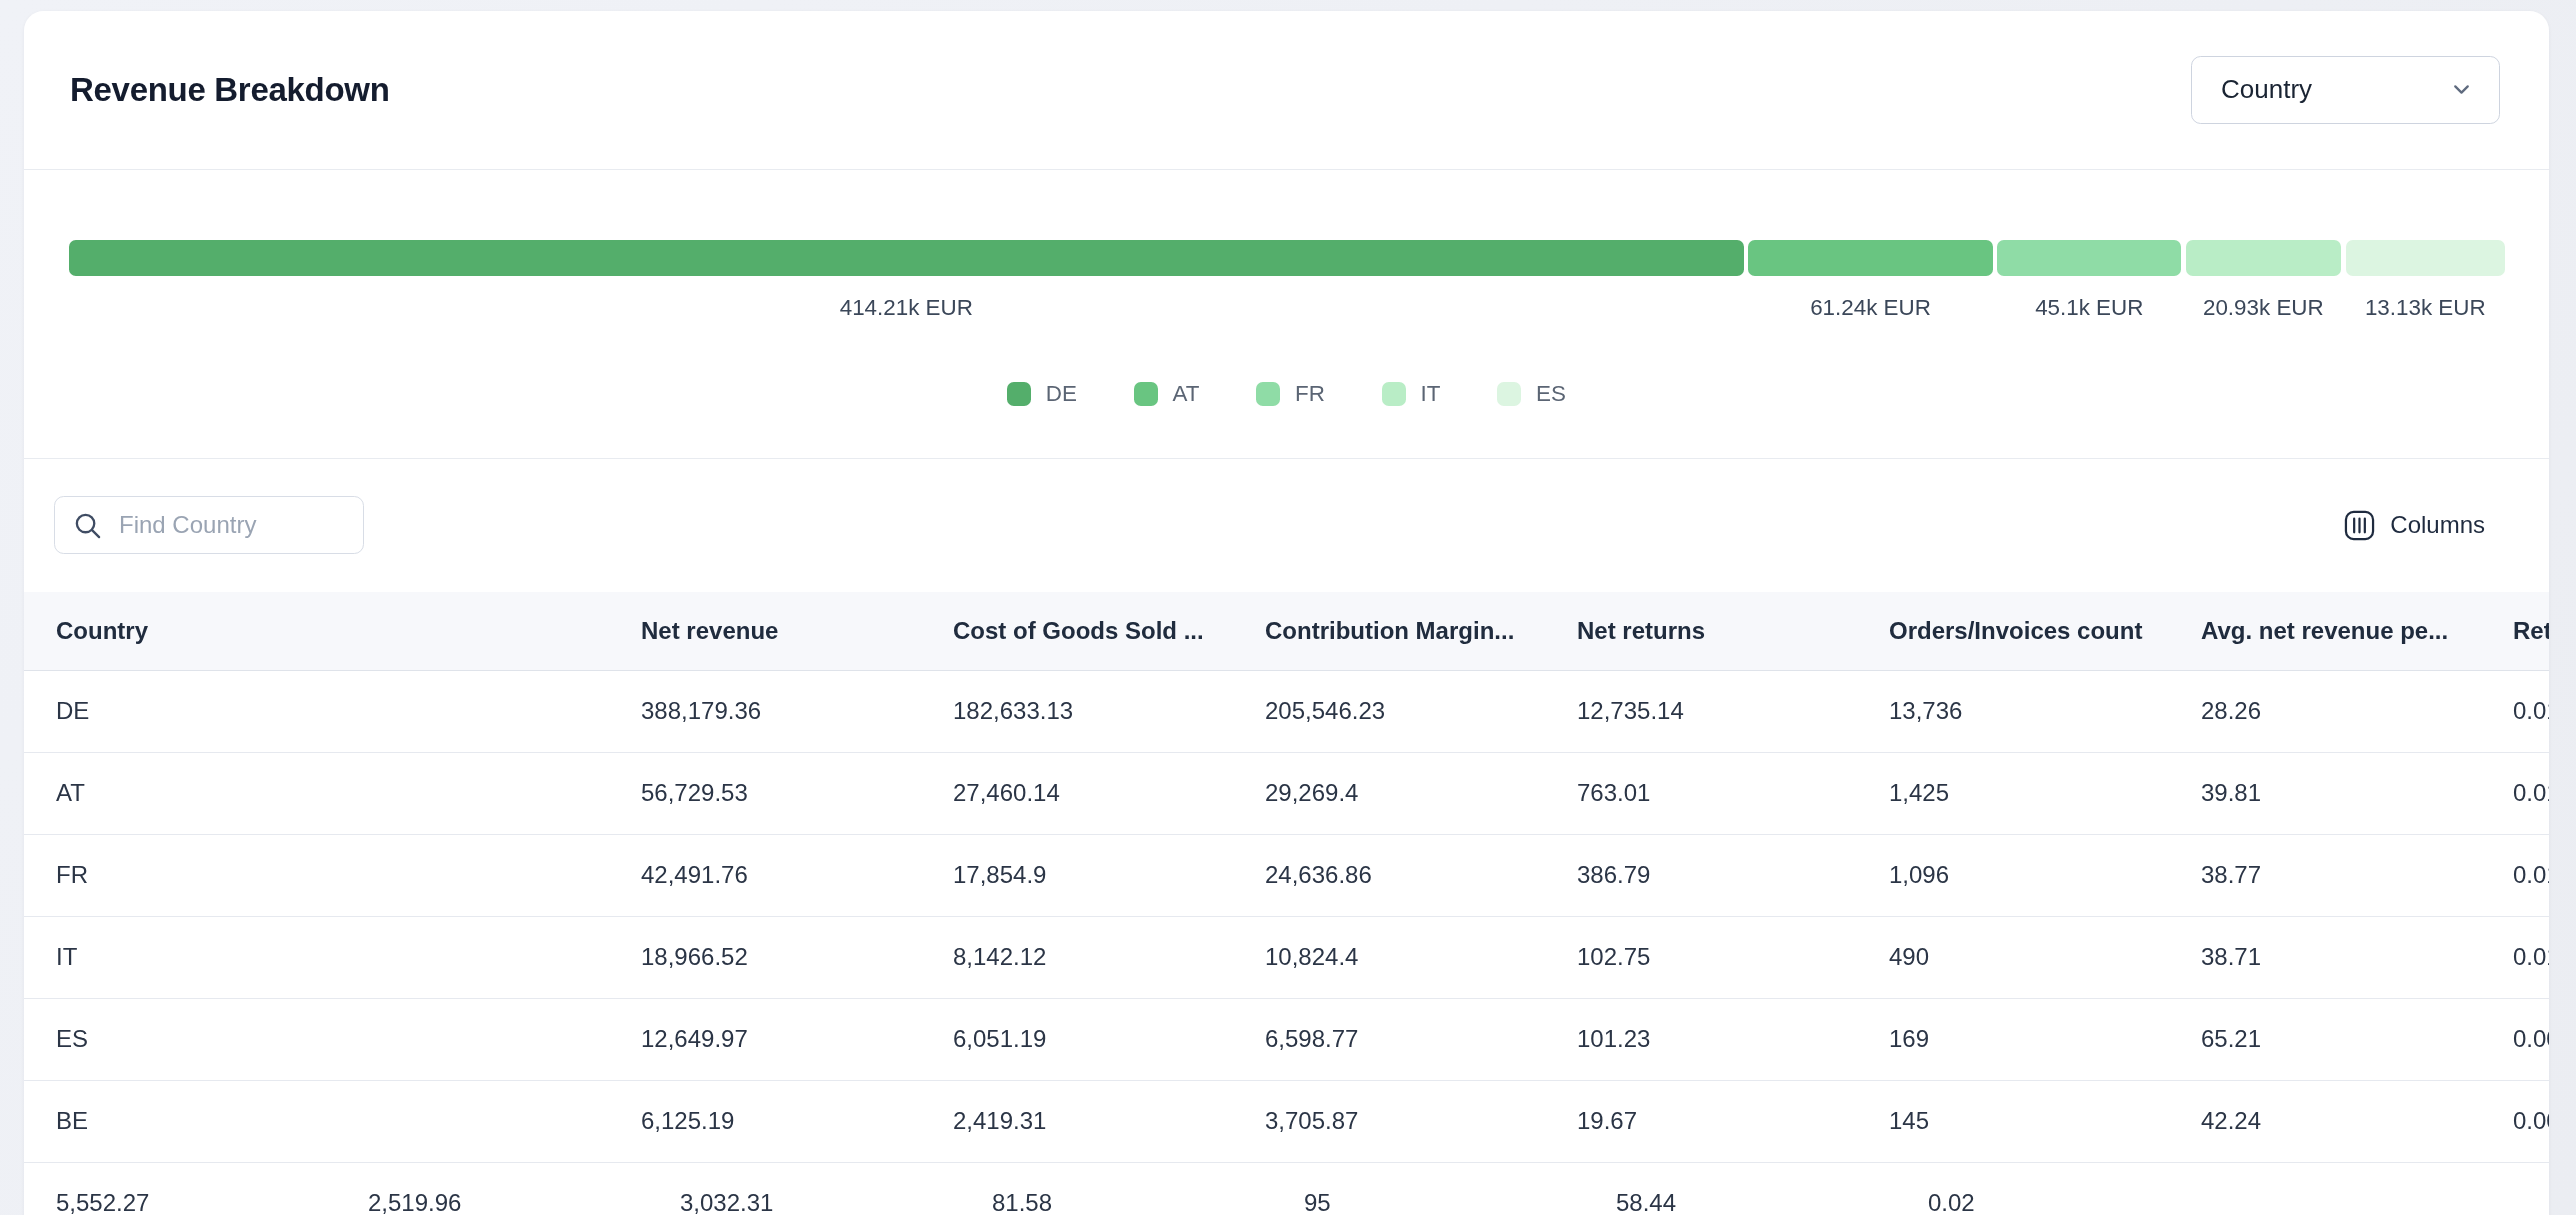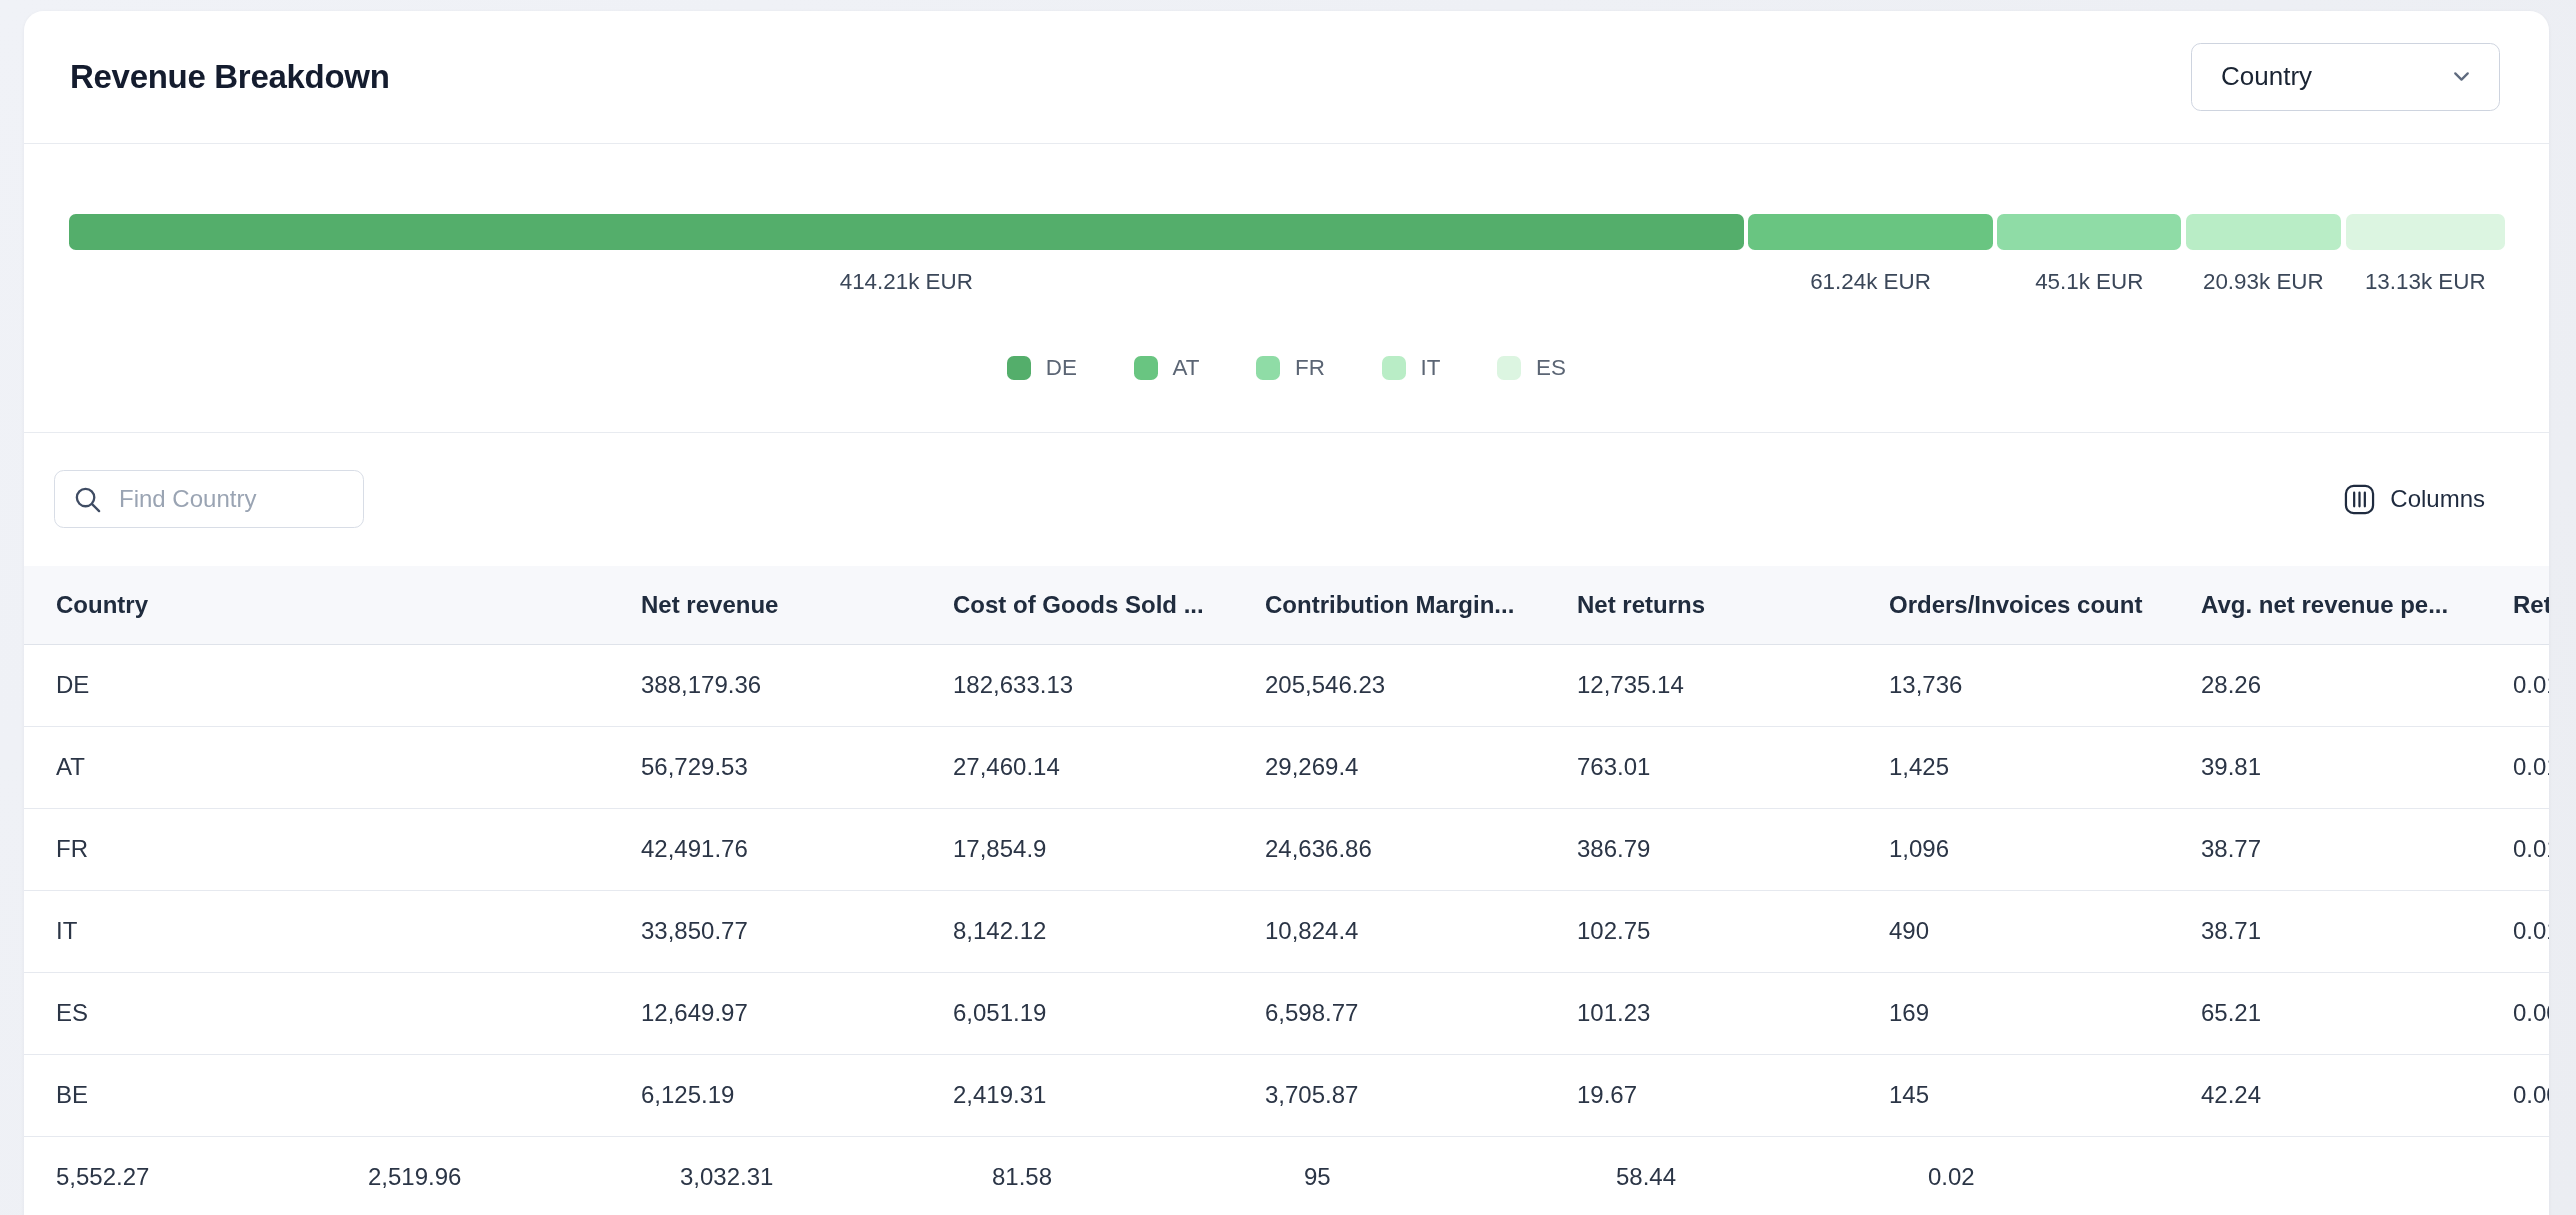--- a/index.html
+++ b/index.html
@@ -13,21 +13,21 @@
     position: absolute;
     left: 24px; top: 10.7px;
     width: 2525px; height: 1267px;
     background: #ffffff;
     border-radius: 19.5px 19.5px 0 0;
     box-shadow: 0 1px 3.9px rgba(20,30,50,0.06);
     overflow: hidden;
   }
   
   .card-header {
-    height: 133px;
+    height: 159px;
     display: flex;
     align-items: center;
     justify-content: space-between;
     padding: 0 49px 0 46px;
     border-bottom: 1.9px solid #e8ebf0;
   }
   .page-title {
     font-size: 33px;
     font-weight: 700;
     color: #141c2e;
@@ -276,21 +276,21 @@
           <div class="td c1">42,491.76</div>
           <div class="td c2">17,854.9</div>
           <div class="td c3">24,636.86</div>
           <div class="td c4">386.79</div>
           <div class="td c5">1,096</div>
           <div class="td c6">38.77</div>
           <div class="td c7">0.01</div>
         </div>
         <div class="t-row t-body-row">
           <div class="td c0">IT</div>
-          <div class="td c1">33,850.77</div>
+          <div class="td c1">18,966.52</div>
           <div class="td c2">8,142.12</div>
           <div class="td c3">10,824.4</div>
           <div class="td c4">102.75</div>
           <div class="td c5">490</div>
           <div class="td c6">38.71</div>
           <div class="td c7">0.01</div>
         </div>
         <div class="t-row t-body-row">
           <div class="td c0">ES</div>
           <div class="td c1">12,649.97</div>

